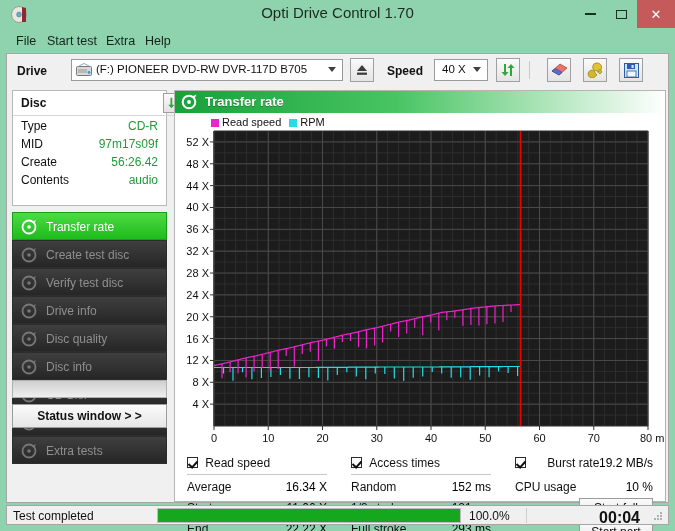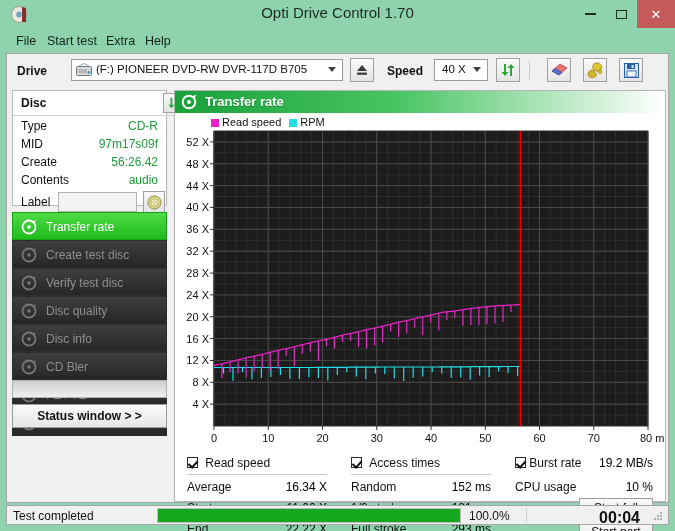--- a/index.html
+++ b/index.html
@@ -310,31 +310,20 @@
         </div>
         <div class="drow" style="top:64px">
           <span class="k">Create</span>
           <span class="v">56:26.42</span>
         </div>
         <div class="drow" style="top:82px">
           <span class="k">Contents</span>
           <span class="v">audio</span>
         </div>
 
-        <div class="labelrow" style="top:100px">
-          <span class="k">Label</span>
-          <input class="labelinput" type="text" value="" style="">
-          <div class="labelbtn">
-            <svg width="15" height="15" viewBox="0 0 16 16">
-              <circle cx="8" cy="8" r="7" fill="#ddd98a" stroke="#8d8a45"></circle>
-              <circle cx="8" cy="8" r="4" fill="#f2efb8" stroke="#8d8a45" stroke-width="0.6"></circle>
-              <circle cx="8" cy="8" r="1.6" fill="#ffffff" stroke="#8d8a45" stroke-width="0.6"></circle>
-            </svg>
-          </div>
-        </div>
       </div>
 
       <div class="navlist">
         <div class="navitem active">
           <span class="nav-ico">
             <svg width="16" height="16" viewBox="0 0 16 16">
               <circle cx="8" cy="8" r="6.5" fill="none" stroke="#ffffff" stroke-width="1.8"></circle>
               <circle cx="8" cy="8" r="1.8" fill="#ffffff"></circle>
               <path d="M11 3 L15 1 L13 5 Z" fill="#ffffff"></path>
             </svg>
@@ -353,20 +342,30 @@
         </div>
         <div class="navitem">
           <span class="nav-ico">
             <svg width="16" height="16" viewBox="0 0 16 16">
               <circle cx="8" cy="8" r="6.5" fill="none" stroke="#777" stroke-width="1.8"></circle>
               <circle cx="8" cy="8" r="1.8" fill="#777"></circle>
               <path d="M11 3 L15 1 L13 5 Z" fill="#777"></path>
             </svg>
           </span>
           <span class="nav-lbl">Verify test disc</span>
+        </div>
+        <div class="navitem">
+          <span class="nav-ico">
+            <svg width="16" height="16" viewBox="0 0 16 16">
+              <circle cx="8" cy="8" r="6.5" fill="none" stroke="#777" stroke-width="1.8"></circle>
+              <circle cx="8" cy="8" r="1.8" fill="#777"></circle>
+              <path d="M11 3 L15 1 L13 5 Z" fill="#777"></path>
+            </svg>
+          </span>
+          <span class="nav-lbl">Drive info</span>
         </div>
         <div class="navitem">
           <span class="nav-ico">
             <svg width="16" height="16" viewBox="0 0 16 16">
               <circle cx="8" cy="8" r="6.5" fill="none" stroke="#777" stroke-width="1.8"></circle>
               <circle cx="8" cy="8" r="1.8" fill="#777"></circle>
               <path d="M11 3 L15 1 L13 5 Z" fill="#777"></path>
             </svg>
           </span>
           <span class="nav-lbl">Disc quality</span>
@@ -602,21 +601,21 @@
         <i class="ulrule" style="left:176px;top:18px;width:140px"></i>
         <div class="stat-k" style="left:176px;top:24px">Random</div>
         <div class="stat-v" style="left:226px;top:24px;width:90px">152 ms</div>
         <div class="stat-k" style="left:176px;top:45px">1/3 stroke</div>
         <div class="stat-v" style="left:226px;top:45px;width:90px">181 ms</div>
         <div class="stat-k" style="left:176px;top:66px">Full stroke</div>
         <div class="stat-v" style="left:226px;top:66px;width:90px">293 ms</div>
 
         <div class="chkline" style="left:340px;top:0">
           <i class="chkbox"></i>
-          <span style="margin-left:0">Burst rate</span>
+          <span style="margin-left:18px">Burst rate</span>
         </div>
         <div class="stat-v" style="left:390px;top:0;width:88px">19.2 MB/s</div>
         <div class="stat-k" style="left:340px;top:24px">CPU usage</div>
         <div class="stat-v" style="left:390px;top:24px;width:88px">10 %</div>
 
         <div class="startbtn" style="left:404px;top:42px">
           <span>Start full</span>
         </div>
         <div class="startbtn" style="left:404px;top:66px">
           <span>Start part</span>

